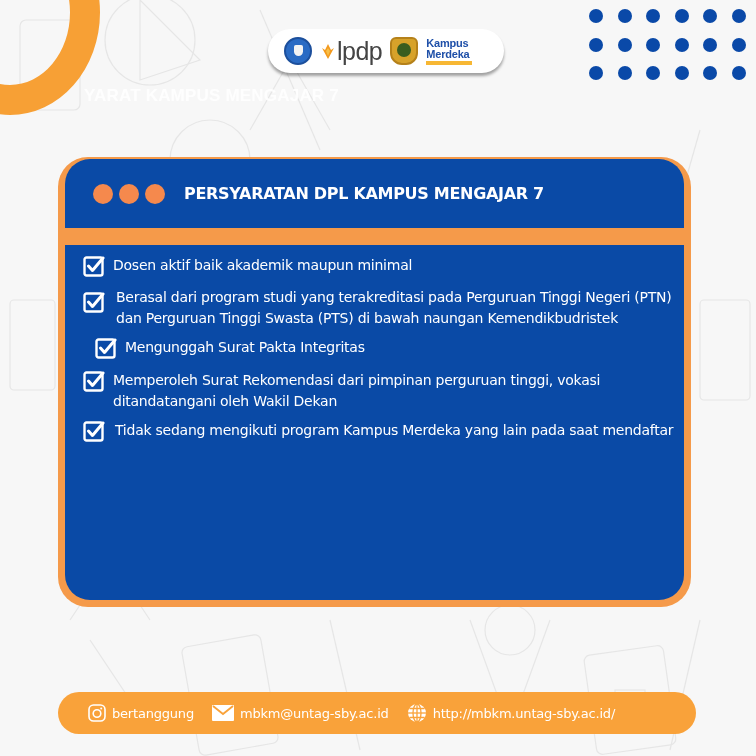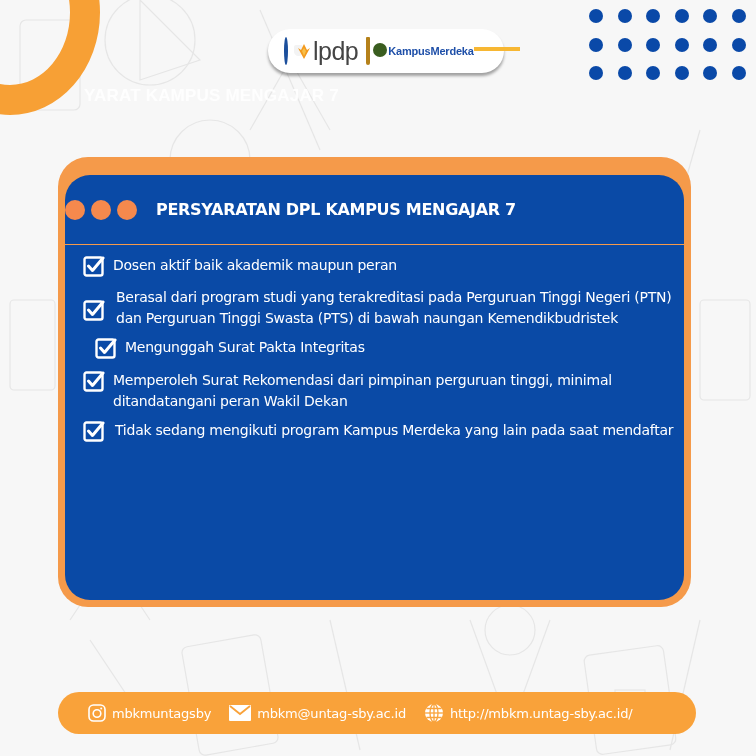--- a/index.html
+++ b/index.html
@@ -80,22 +80,21 @@
       background: #d7a22a;
       border-radius: 6px 6px 12px 12px;
       border: 2px solid #b5811a;
       position: relative;
     }
     .logo-untag::after {
       content: ""; position: absolute; left: 5px; top: 4px;
       width: 14px; height: 14px; border-radius: 50%; background: #3a5d1f;
     }
     .logo-km {
-      display: flex; flex-direction: row; line-height: 1;
-      margin-left: 10px;
+      display: flex; flex-direction: column; line-height: 1;
     }
     .km-line {
       font-family: "Liberation Sans", sans-serif;
       font-size: 11px; color: #1e4fa8; font-weight: bold; letter-spacing: -0.2px;
     }
     .km-sub {
       margin-top: 1px;
       font-size: 3px; height: 4px; width: 46px;
       background: #f7b733; color: #1e4fa8;
     }
@@ -103,25 +102,26 @@
     .card {
       position: absolute;
       left: 58px; top: 157px;
       width: 633px; height: 450px;
       background: #f59a4a;
       border-radius: 30px;
       padding: 6px;
     }
     .card-head {
       position: absolute;
-      left: 7px; top: 18px; right: 7px;
+      left: 7px; top: 2px; right: 7px;
       height: 69px;
       background: #0a4aa6;
       border-radius: 25px 25px 0 0;
       display: flex; align-items: center;
+      padding-left: 28px;
     }
     .traffic { display: flex; gap: 6px; margin-right: 19px; }
     .traffic span {
       width: 20px; height: 20px; border-radius: 50%;
       background: #f5894d;
     }
     .card-title {
       font-family: "DejaVu Sans", sans-serif;
       font-weight: bold;
       font-size: 16px;
@@ -244,62 +244,62 @@
     </div>
     <div class="card-title">PERSYARATAN DPL KAMPUS MENGAJAR 7</div>
   </div>
   <div class="card-body">
     <ul class="req-list">
       <li class="req-item" style="margin-bottom:10px;">
         <svg class="check" viewBox="0 0 22 22">
             <rect x="1.5" y="2.5" width="18" height="18" rx="2" fill="none" stroke="#fff" stroke-width="2.4"></rect>
             <path d="M5.5 11 L9.5 15.5 L20 3" fill="none" stroke="#fff" stroke-width="3" stroke-linecap="round" stroke-linejoin="round"></path>
           </svg>
-        <span class="req-text">Dosen aktif baik akademik maupun peran</span>
-      </li>
-      <li class="req-item" style="margin-bottom:8px;align-items:center;">
+        <span class="req-text">Dosen aktif baik akademik maupun minimal</span>
+      </li>
+      <li class="req-item" style="margin-bottom:8px;">
         <svg class="check" viewBox="0 0 22 22" style="margin-top:4px">
             <rect x="1.5" y="2.5" width="18" height="18" rx="2" fill="none" stroke="#fff" stroke-width="2.4"></rect>
             <path d="M5.5 11 L9.5 15.5 L20 3" fill="none" stroke="#fff" stroke-width="3" stroke-linecap="round" stroke-linejoin="round"></path>
           </svg>
         <span class="req-text" style="padding-left:3px">Berasal dari program studi yang terakreditasi pada Perguruan Tinggi Negeri (PTN) dan Perguruan Tinggi Swasta (PTS) di bawah naungan Kemendikbudristek</span>
       </li>
       <li class="req-item" style="margin-bottom:11px;margin-left:12px;">
         <svg class="check" viewBox="0 0 22 22">
             <rect x="1.5" y="2.5" width="18" height="18" rx="2" fill="none" stroke="#fff" stroke-width="2.4"></rect>
             <path d="M5.5 11 L9.5 15.5 L20 3" fill="none" stroke="#fff" stroke-width="3" stroke-linecap="round" stroke-linejoin="round"></path>
           </svg>
         <span class="req-text">Mengunggah Surat Pakta Integritas</span>
       </li>
       <li class="req-item" style="margin-bottom:8px;">
         <svg class="check" viewBox="0 0 22 22">
             <rect x="1.5" y="2.5" width="18" height="18" rx="2" fill="none" stroke="#fff" stroke-width="2.4"></rect>
             <path d="M5.5 11 L9.5 15.5 L20 3" fill="none" stroke="#fff" stroke-width="3" stroke-linecap="round" stroke-linejoin="round"></path>
           </svg>
-        <span class="req-text">Memperoleh Surat Rekomendasi dari pimpinan perguruan tinggi, minimal ditandatangani peran Wakil Dekan</span>
+        <span class="req-text">Memperoleh Surat Rekomendasi dari pimpinan perguruan tinggi, vokasi ditandatangani oleh Wakil Dekan</span>
       </li>
       <li class="req-item" style="margin-bottom:8px;">
         <svg class="check" viewBox="0 0 22 22">
             <rect x="1.5" y="2.5" width="18" height="18" rx="2" fill="none" stroke="#fff" stroke-width="2.4"></rect>
             <path d="M5.5 11 L9.5 15.5 L20 3" fill="none" stroke="#fff" stroke-width="3" stroke-linecap="round" stroke-linejoin="round"></path>
           </svg>
         <span class="req-text" style="padding-left:2px">Tidak sedang mengikuti program Kampus Merdeka yang lain pada saat mendaftar</span>
       </li>
     </ul>
   </div>
 </div>
 
 <div class="footer">
   <div class="foot-item">
     <svg width="18" height="18" viewBox="0 0 18 18">
         <rect x="1" y="1" width="16" height="16" rx="4.5" fill="none" stroke="#fff" stroke-width="1.6"></rect>
         <circle cx="9" cy="9.5" r="3.8" fill="none" stroke="#fff" stroke-width="1.6"></circle>
         <circle cx="13.2" cy="4.6" r="1" fill="#fff"></circle>
       </svg>
-    <span>mbkmuntagsby</span>
+    <span>bertanggung</span>
   </div>
   <div class="foot-item">
     <svg width="22" height="16" viewBox="0 0 22 16">
         <rect x="0" y="0" width="22" height="16" rx="1" fill="#fff"></rect>
         <path d="M1 1 L11 9 L21 1" fill="none" stroke="#f9a23a" stroke-width="1.8"></path>
       </svg>
     <span>mbkm@untag-sby.ac.id</span>
   </div>
   <div class="foot-item">
     <svg width="20" height="20" viewBox="0 0 20 20">

